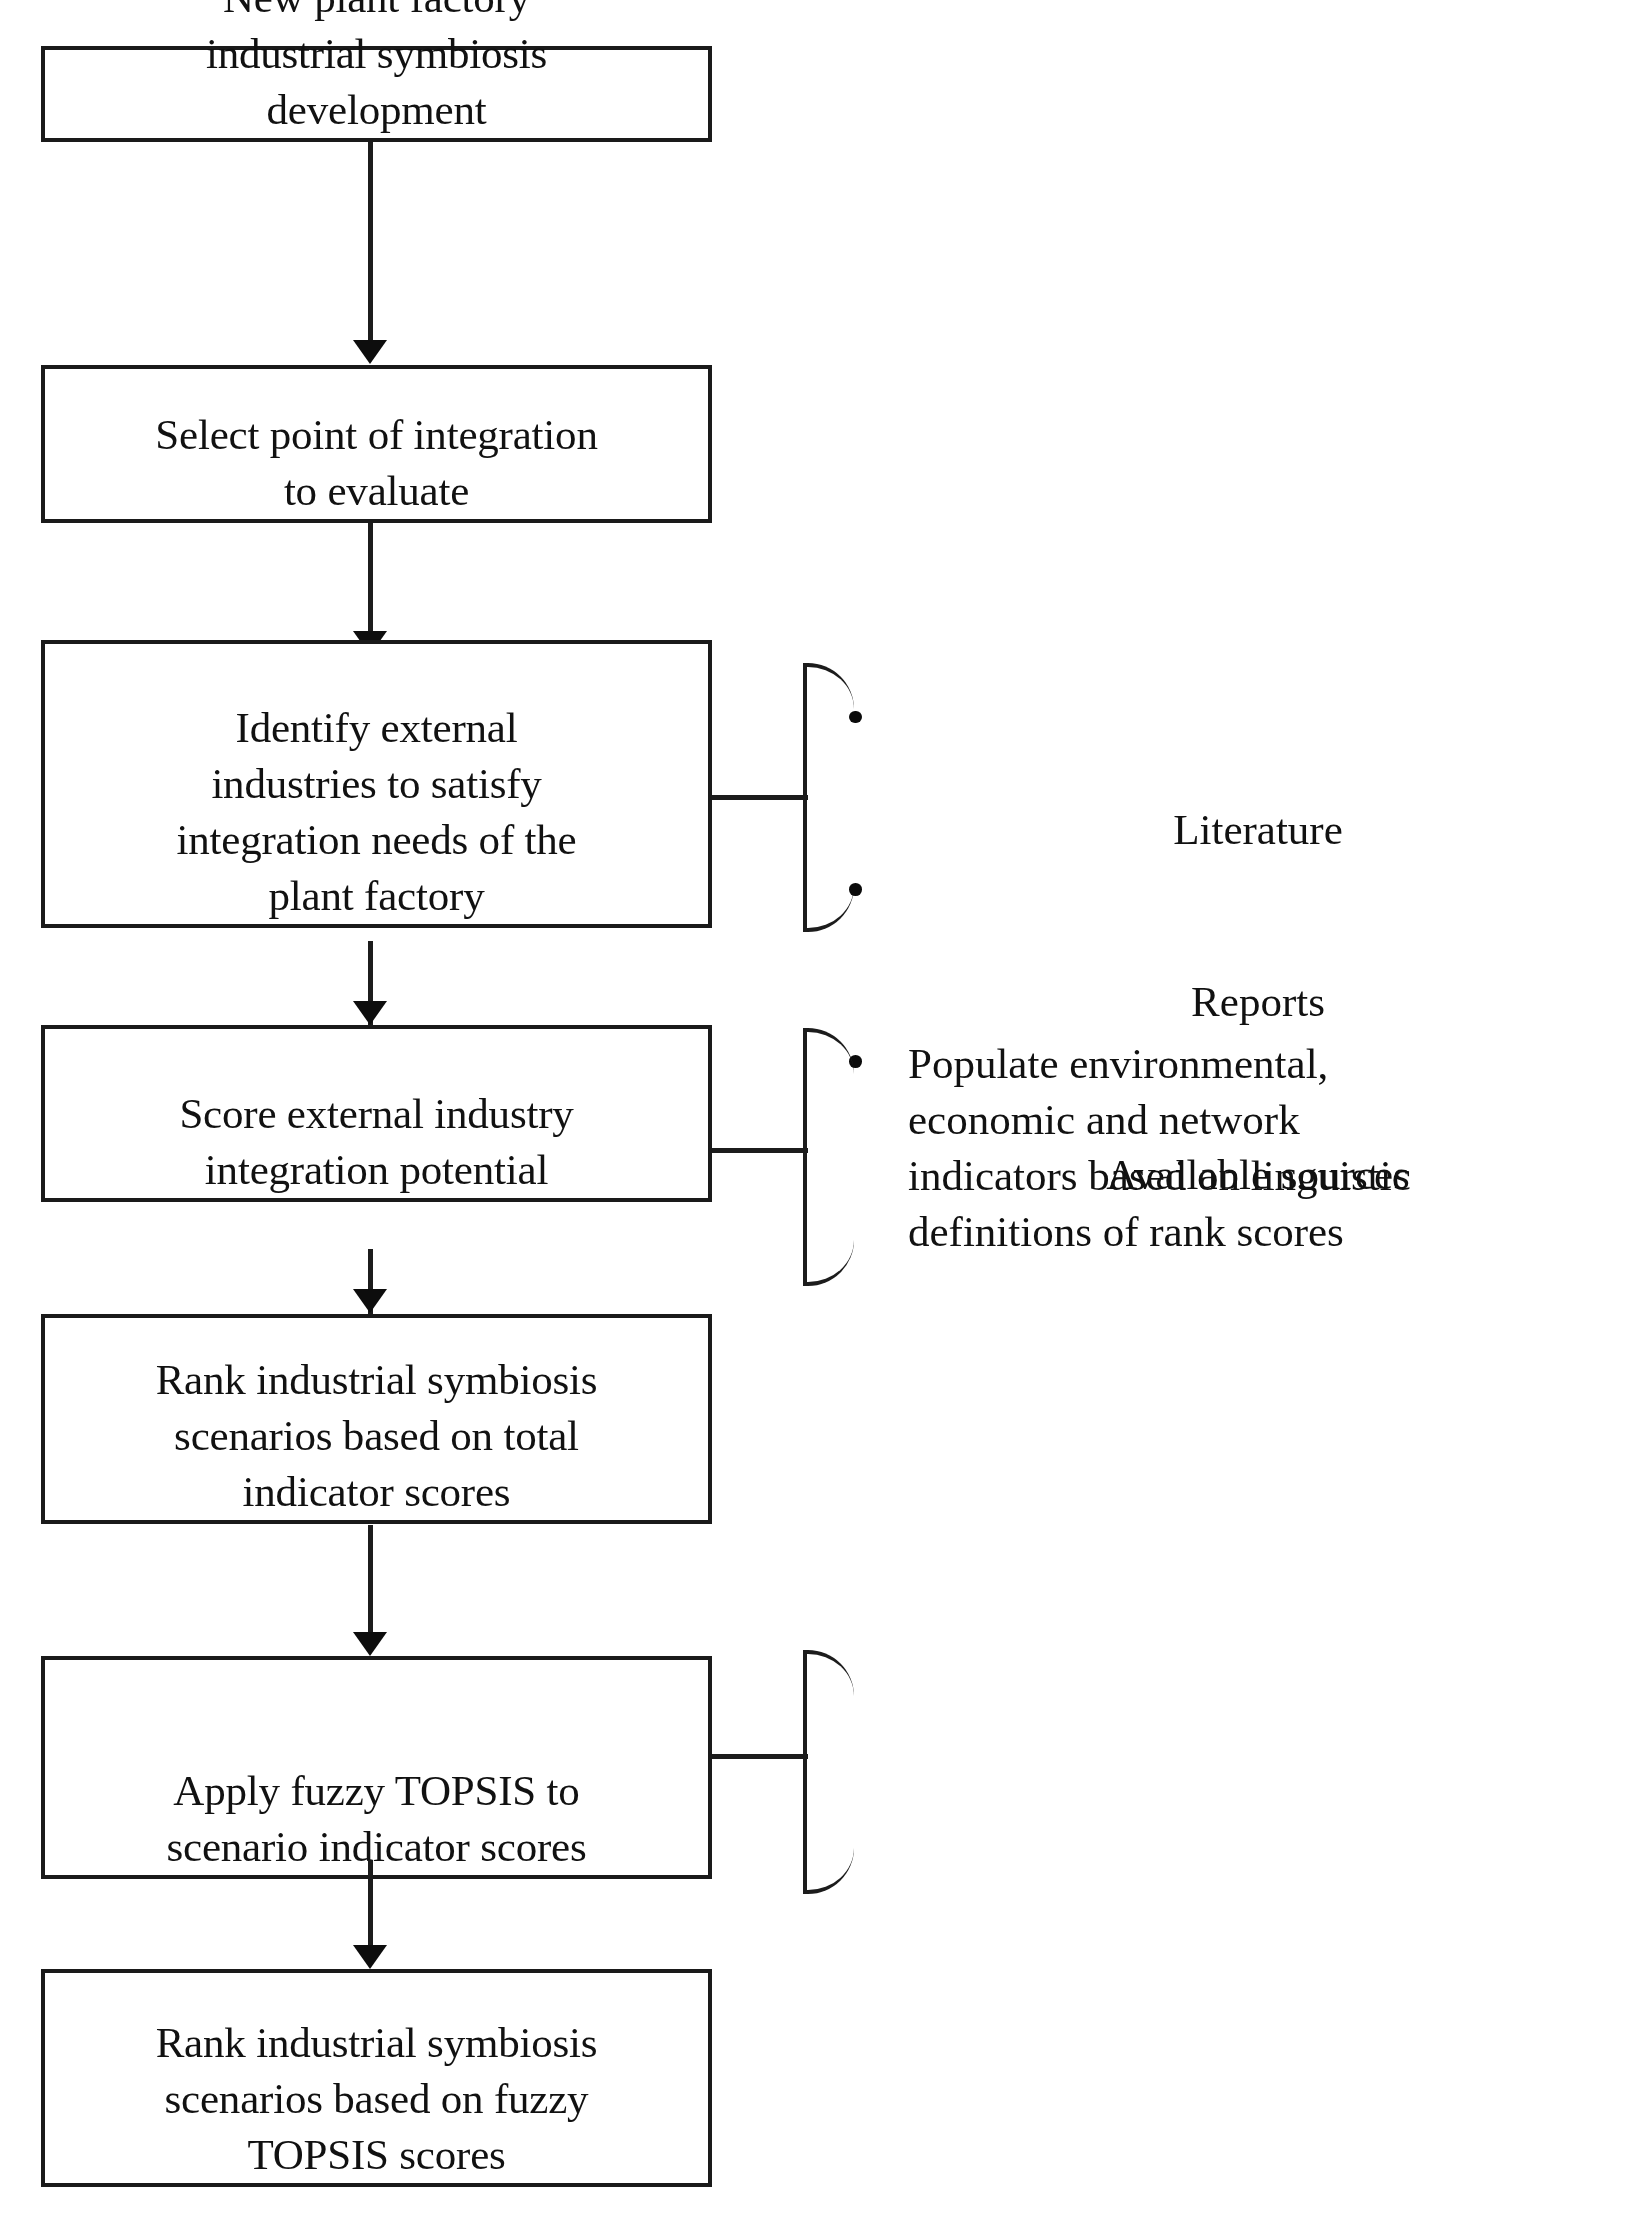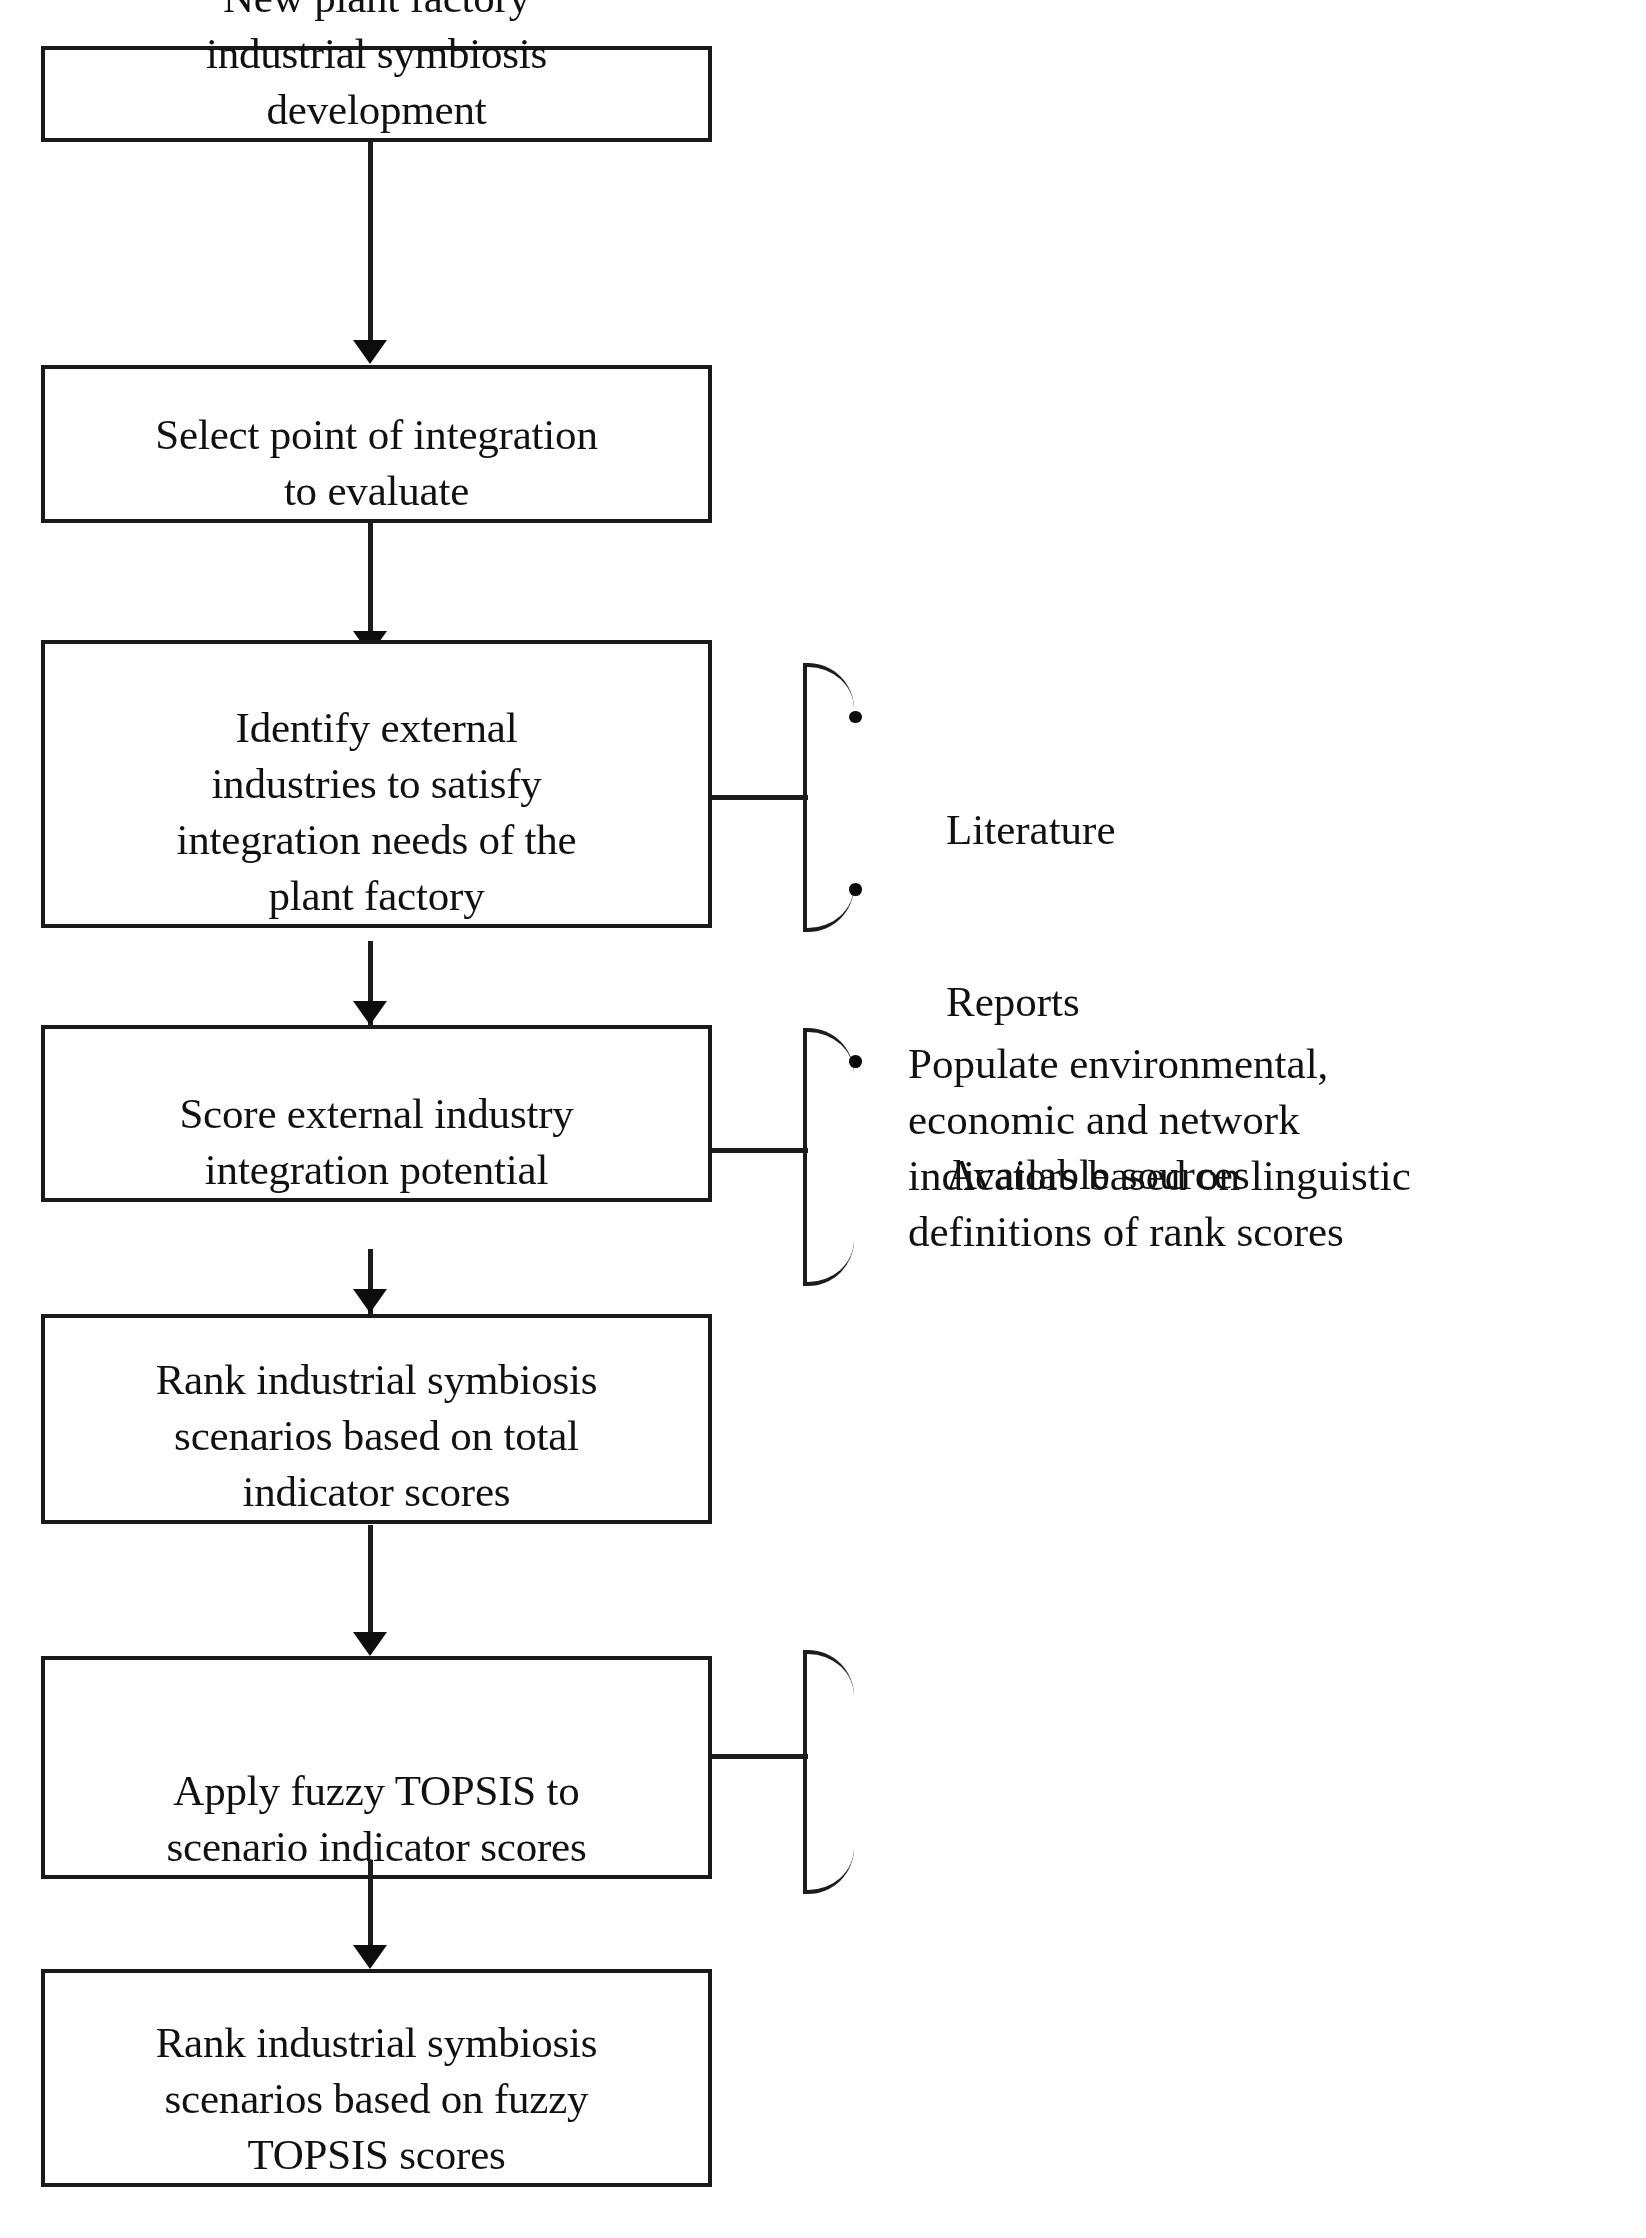--- a/index.html
+++ b/index.html
@@ -93,20 +93,21 @@
   .annot-list {
     list-style: none;
     margin: 0;
     padding: 0;
   }
   .annot-list li {
     position: relative;
     padding-left: 119px;
     margin: 0 0 4.7px 0;
     white-space: pre-line;
+    text-align: center;
   }
   .annot-list li .bullet {
     position: absolute;
     left: 22px;
     top: 20.6px;
     width: 12.7px;
     height: 12.7px;
     border-radius: 50%;
     background: #0b0b0b;
   }

